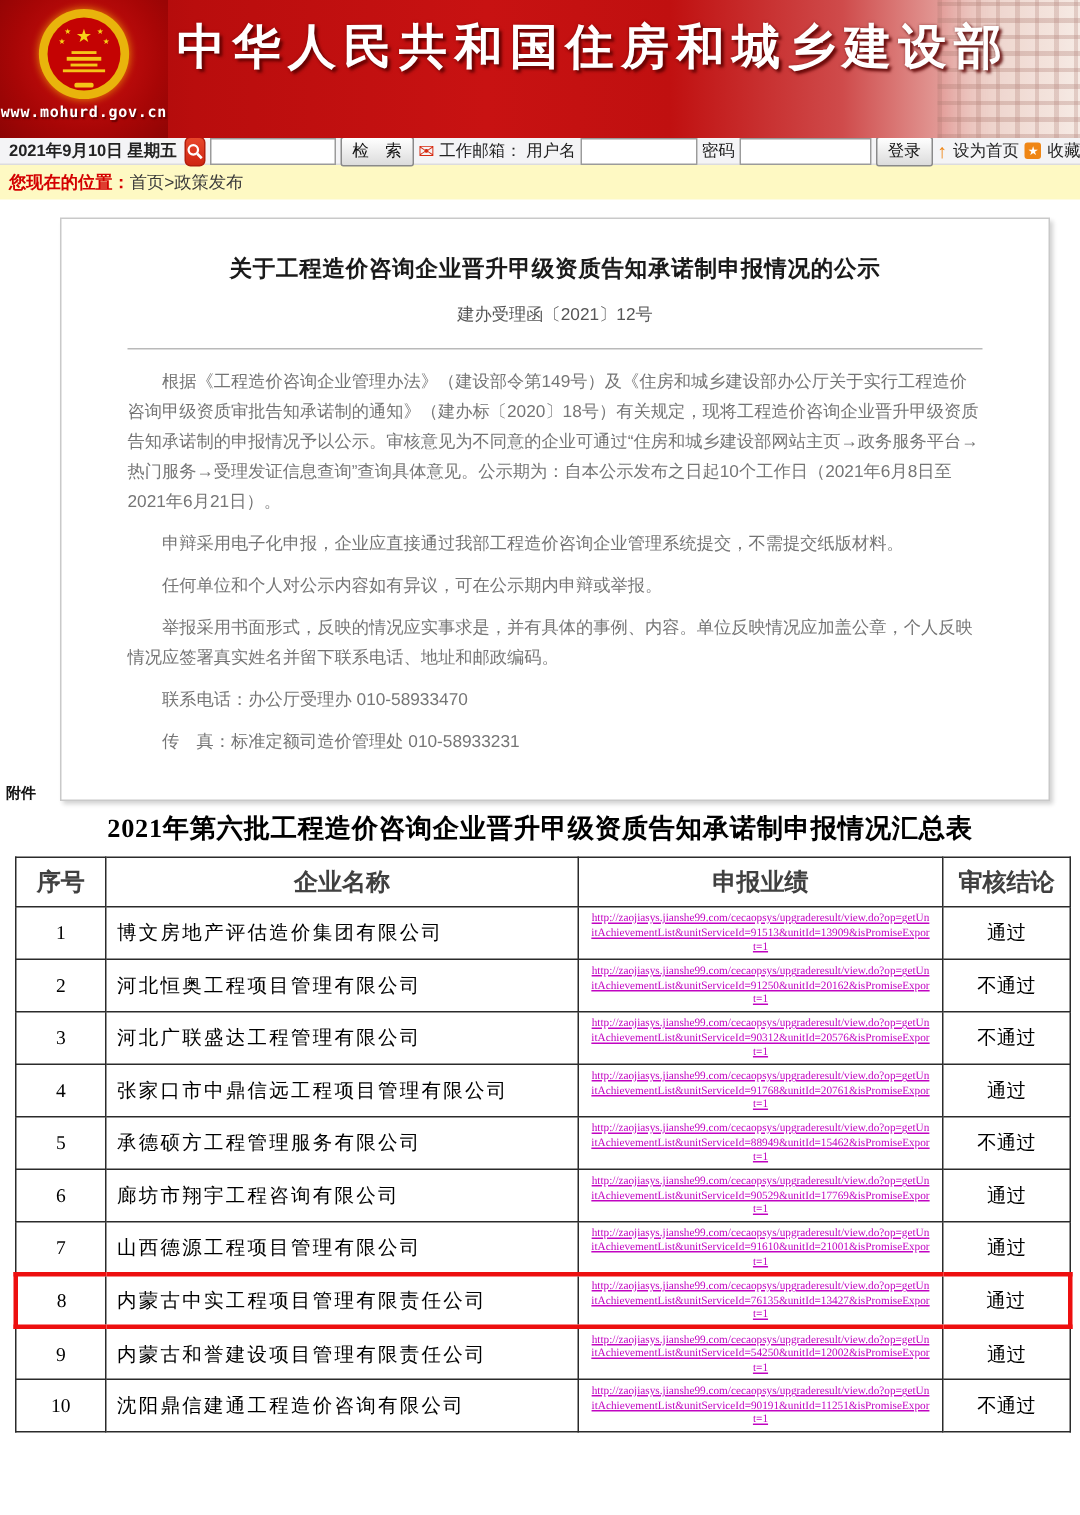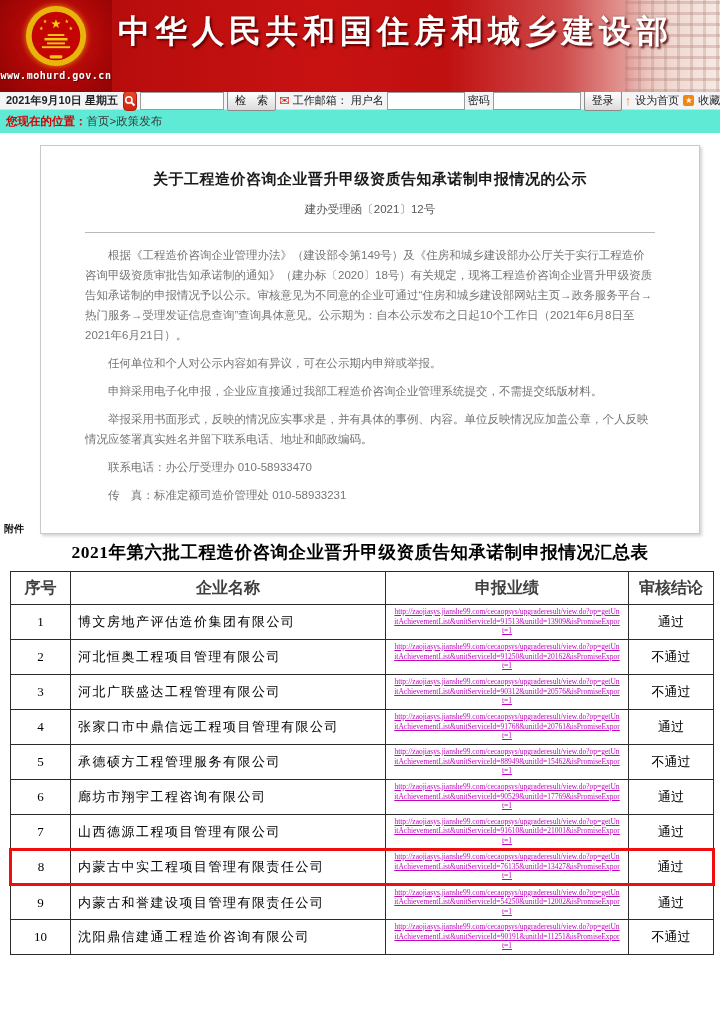--- a/index.html
+++ b/index.html
@@ -37,21 +37,21 @@
   .nav-btn { height:20px; border:1px solid #8a8a8a; border-radius:2px; background:linear-gradient(#ffffff,#dcdcdc);
     font-size:11px; padding:0 7px; cursor:pointer; color:#111; }
   .mail-icon { color:#d62b12; font-size:13px; line-height:1; }
   .nav-right { margin-left:auto; display:flex; align-items:center; gap:4px; }
   .arrow-icon { color:#ef8615; font-weight:bold; font-size:13px; line-height:1; }
   .fav-icon { display:inline-block; width:11px; height:11px; background:#ef8615; border-radius:2px;
     color:#fff; font-size:8px; line-height:11px; text-align:center; font-weight:bold; }
   .nav-link { cursor:pointer; }
 
   
-  .breadcrumb { padding:4px 0 4px 6px; font-size:11.5px; background:#5eead4; }
+  .breadcrumb { padding:4px 0 4px 6px; font-size:11.5px; background:#fef9c3; }
   .crumb-label { color:#d40000; font-weight:bold; }
   .crumb-path { color:#3a3a3a; }
 
   
   .doc-box { margin:12px 0 0 40px; width:660px; background:#fff; border:1px solid #c9c9c9;
     box-shadow:2px 2px 3px rgba(0,0,0,.18); padding:24px 44px 20px 44px; }
   .doc-title { text-align:center; font-size:15px; font-weight:bold; color:#1a1a1a; letter-spacing:.5px; }
   .doc-number { text-align:center; font-size:11.5px; color:#555; margin-top:13px; }
   .doc-divider { border:none; border-top:1px solid #b9b9b9; margin:15px 0 12px 0; }
   .doc-body p { font-size:11.5px; color:#757575; line-height:20px; text-indent:2em; margin:8px 0; }
@@ -130,22 +130,22 @@
 <div class="breadcrumb">
   <span class="crumb-label">您现在的位置：</span><span class="crumb-path">首页&gt;政策发布</span>
 </div>
 
 <div class="doc-box">
   <div class="doc-title">关于工程造价咨询企业晋升甲级资质告知承诺制申报情况的公示</div>
   <div class="doc-number">建办受理函〔2021〕12号</div>
   <hr class="doc-divider">
   <div class="doc-body" id="paragraphs">
       <p>根据《工程造价咨询企业管理办法》（建设部令第149号）及《住房和城乡建设部办公厅关于实行工程造价咨询甲级资质审批告知承诺制的通知》（建办标〔2020〕18号）有关规定，现将工程造价咨询企业晋升甲级资质告知承诺制的申报情况予以公示。审核意见为不同意的企业可通过“住房和城乡建设部网站主页→政务服务平台→热门服务→受理发证信息查询”查询具体意见。公示期为：自本公示发布之日起10个工作日（2021年6月8日至2021年6月21日）。</p>
+      <p>申辩采用电子化申报，企业应直接通过我部工程造价咨询企业管理系统提交，不需提交纸版材料。</p>
       <p>任何单位和个人对公示内容如有异议，可在公示期内申辩或举报。</p>
-      <p>申辩采用电子化申报，企业应直接通过我部工程造价咨询企业管理系统提交，不需提交纸版材料。</p>
       <p>举报采用书面形式，反映的情况应实事求是，并有具体的事例、内容。单位反映情况应加盖公章，个人反映情况应签署真实姓名并留下联系电话、地址和邮政编码。</p>
       <p>联系电话：办公厅受理办 010-58933470</p>
       <p>传　真：标准定额司造价管理处 010-58933231</p>
     </div>
 </div>
 
 <div class="attachment-label">附件</div>
 <div class="table-title">2021年第六批工程造价咨询企业晋升甲级资质告知承诺制申报情况汇总表</div>
 
 <table class="result-table">

